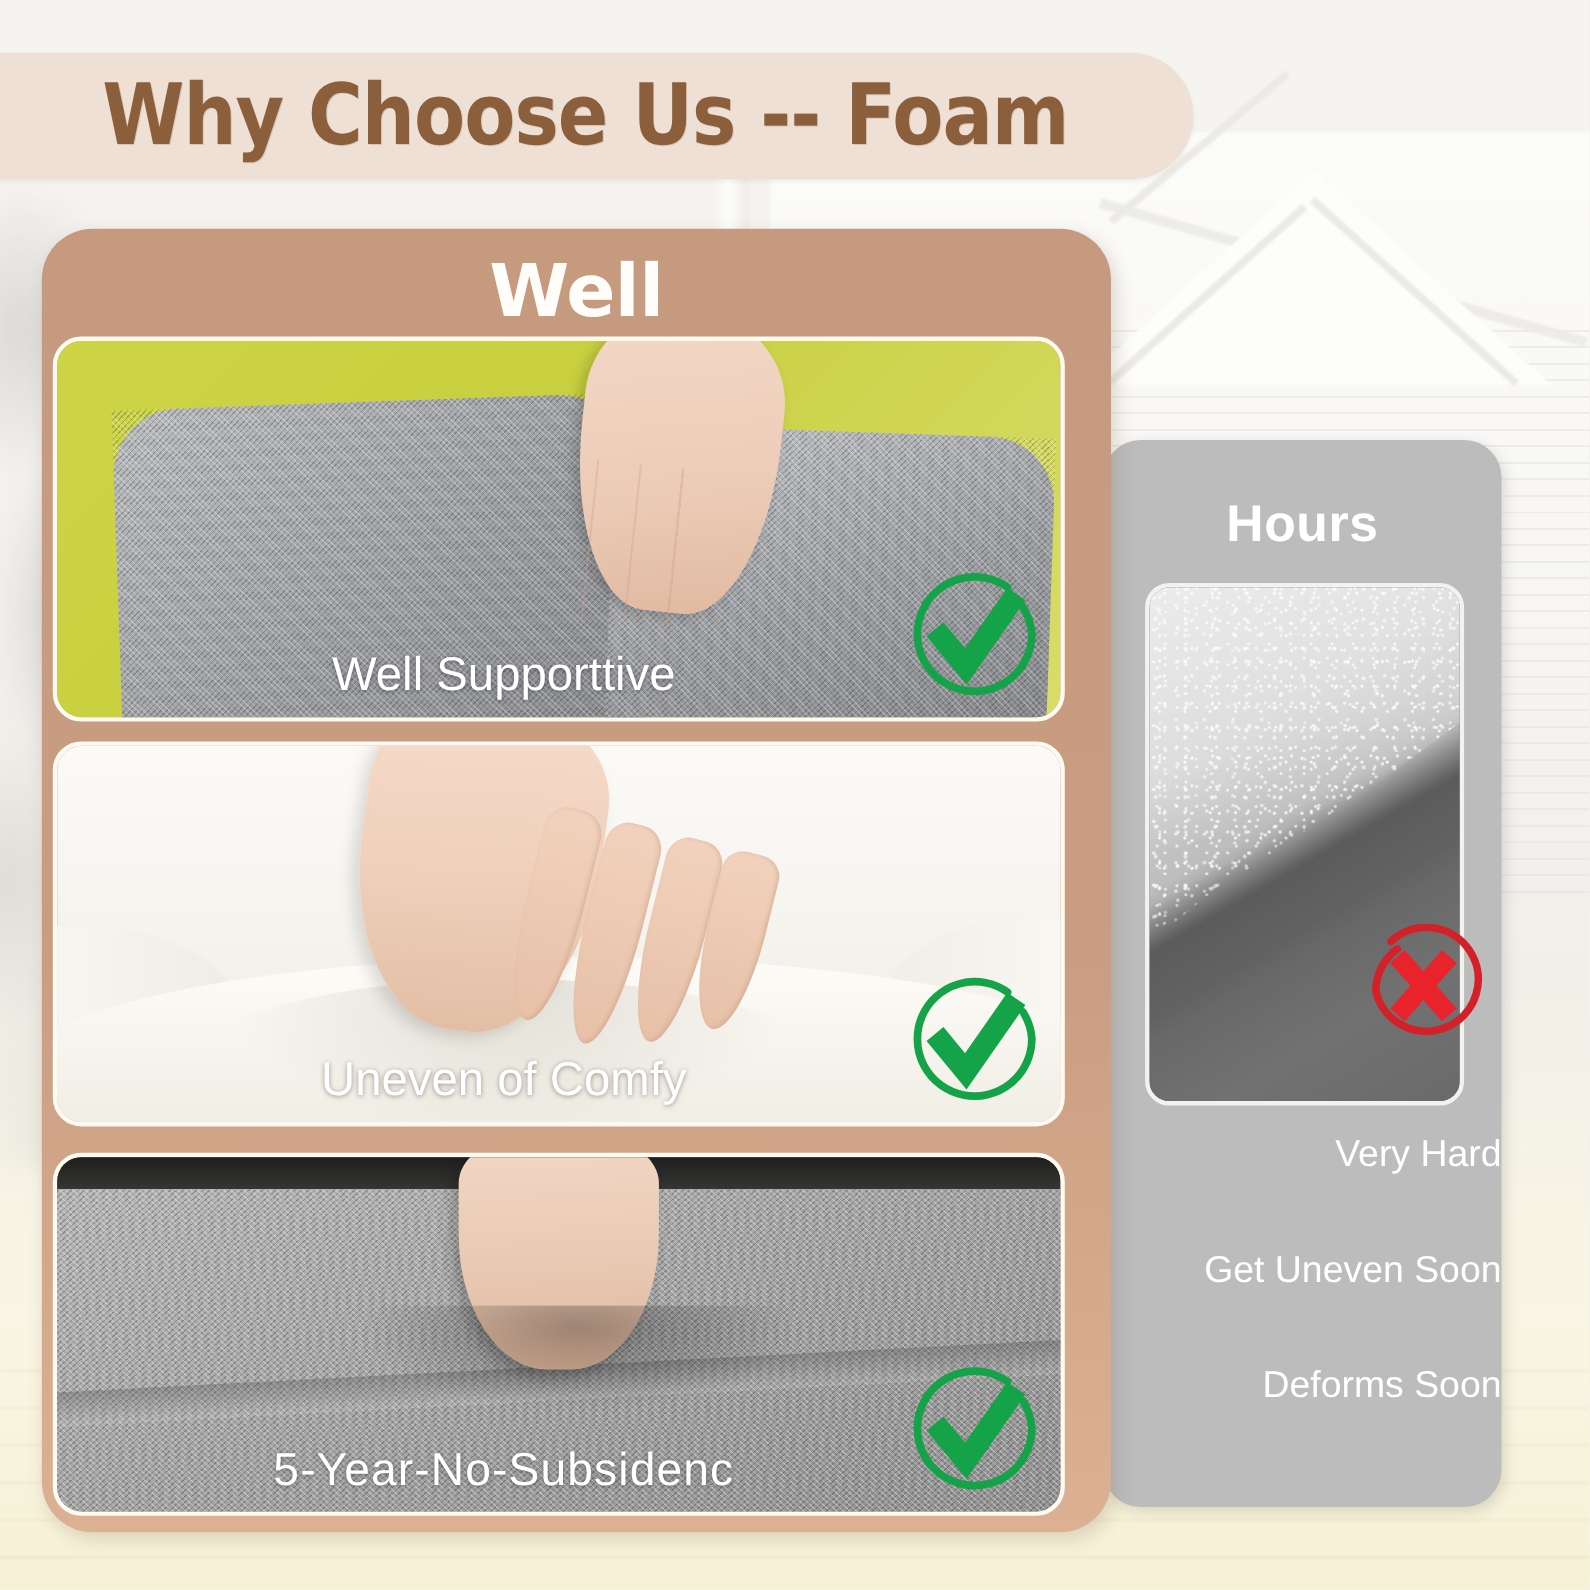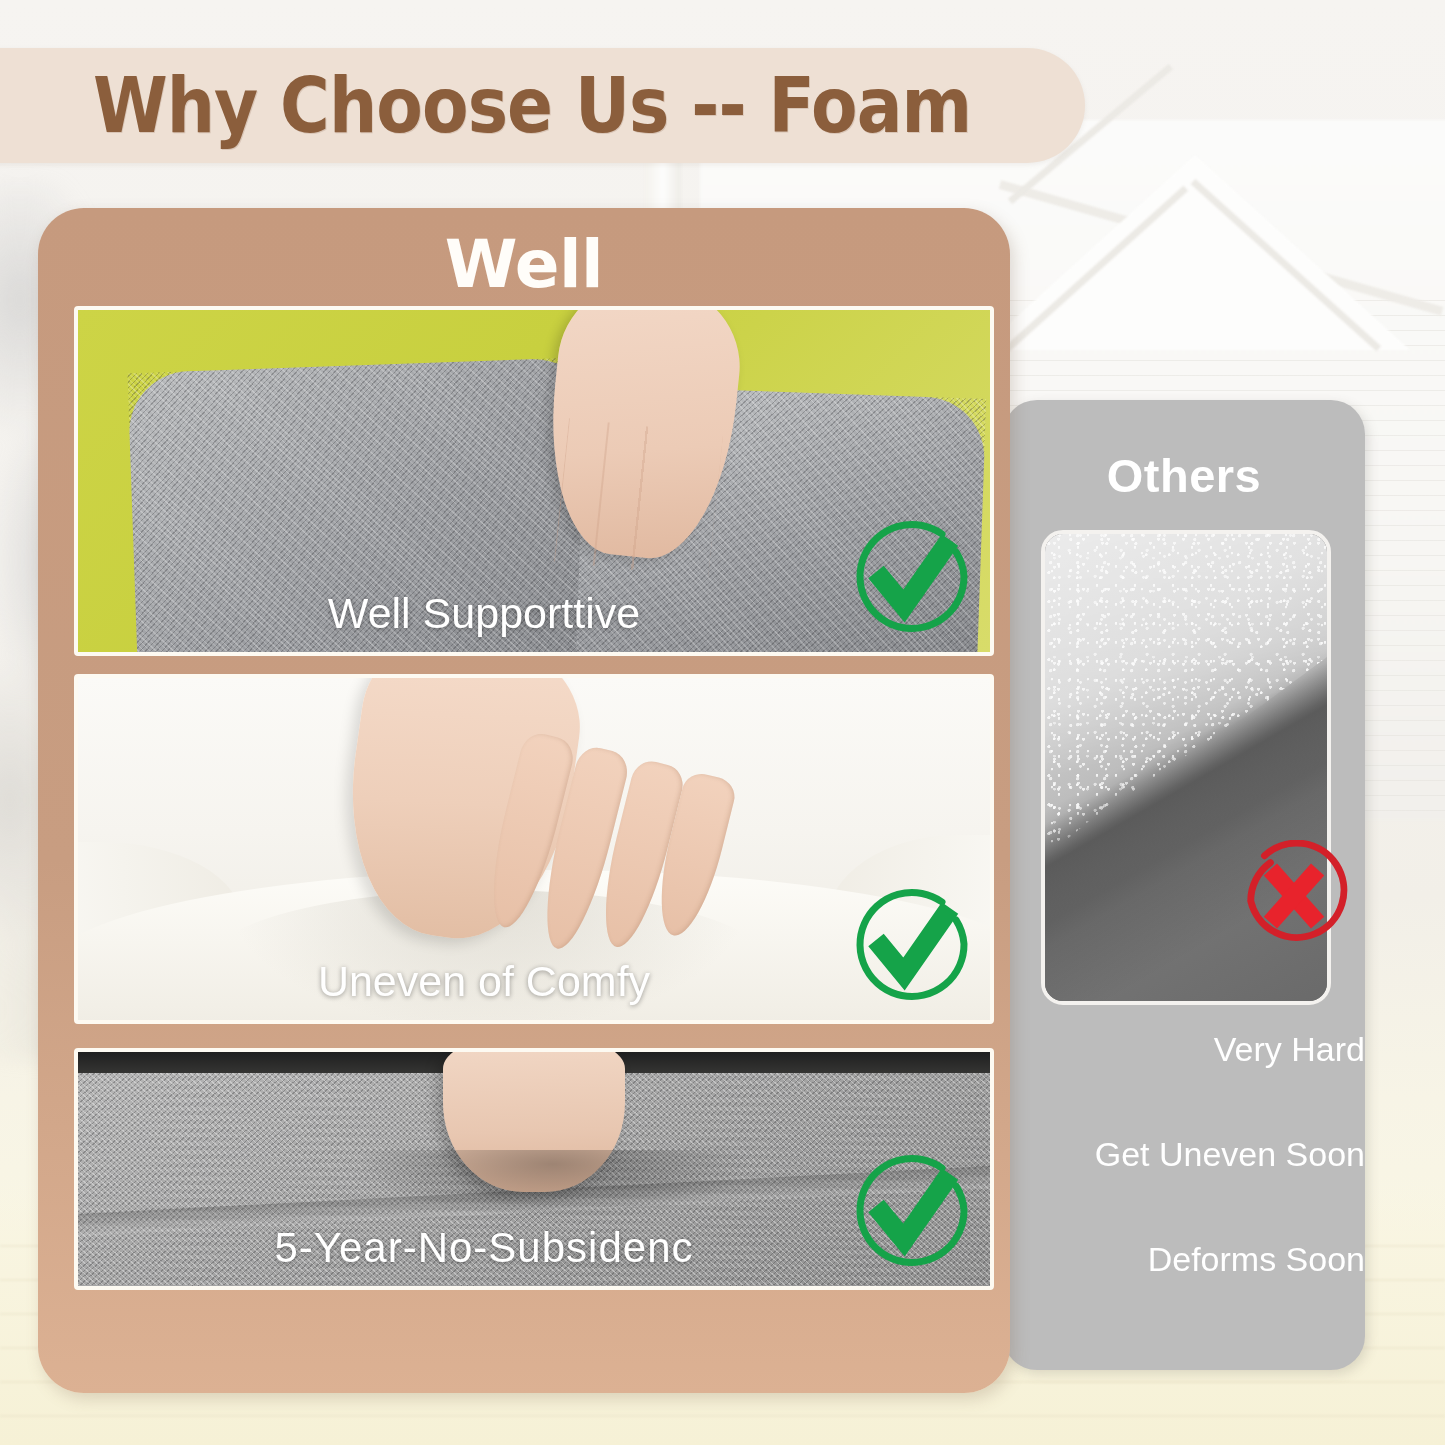--- a/index.html
+++ b/index.html
@@ -189,28 +189,28 @@
   }
   #ours-title {
     position:absolute; left:0; top:18px; width:100%;
     text-align:center;
     font-family:"DejaVu Sans", sans-serif;
     font-weight:bold;
     font-size:66px; color:#fffdf9;
     letter-spacing:-.5px;
   }
   .ours-card {
-    position:absolute; left:36px; width:920px;
-    border-radius:4px;
+    position:absolute; left:10px; width:920px;
+    border-radius:26px;
     border:4px solid #fdfaf2;
     overflow:hidden;
   }
   #card-1 { top:98px;  height:350px; }
   #card-2 { top:466px; height:350px; }
-  #card-3 { top:840px; height:242px;text-decoration:underline; }
+  #card-3 { top:840px; height:330px;text-decoration:underline; }
 
   .card-label {
     position:absolute; left:0; bottom:14px; width:100%;
     text-align:center;
     color:#ffffff; font-size:43px;
     text-shadow:0 1px 5px rgba(0,0,0,.38);
     z-index:5; white-space:nowrap;
     padding-right:100px;
   }
   #card-3 .card-label { font-size:42px; letter-spacing:1px; }
@@ -351,21 +351,21 @@
   <div class="bg-floor"></div>
   <div class="bg-floor-lines"></div>
 </div>
 
 <div id="header-banner">
   <div id="header-title">Why Choose Us -- Foam</div>
 </div>
 
 <div id="others-panel">
 
-  <div id="others-title">Others</div>
+  <div id="others-title">Hours</div>
 
   <div id="others-photo">
     <div class="foam-rough"></div>
     <div class="foam-speckle"></div>
     <div class="foam-shadow"></div>
   </div>
 
   <div id="x-badge">
     <svg viewBox="0 0 120 120" width="118" height="118">
       <path d="M 30 16 A 48 48 0 1 1 16 62 A 48 48 0 0 1 36 23" fill="none" stroke="#d32029" stroke-width="7" stroke-linecap="round"></path>

